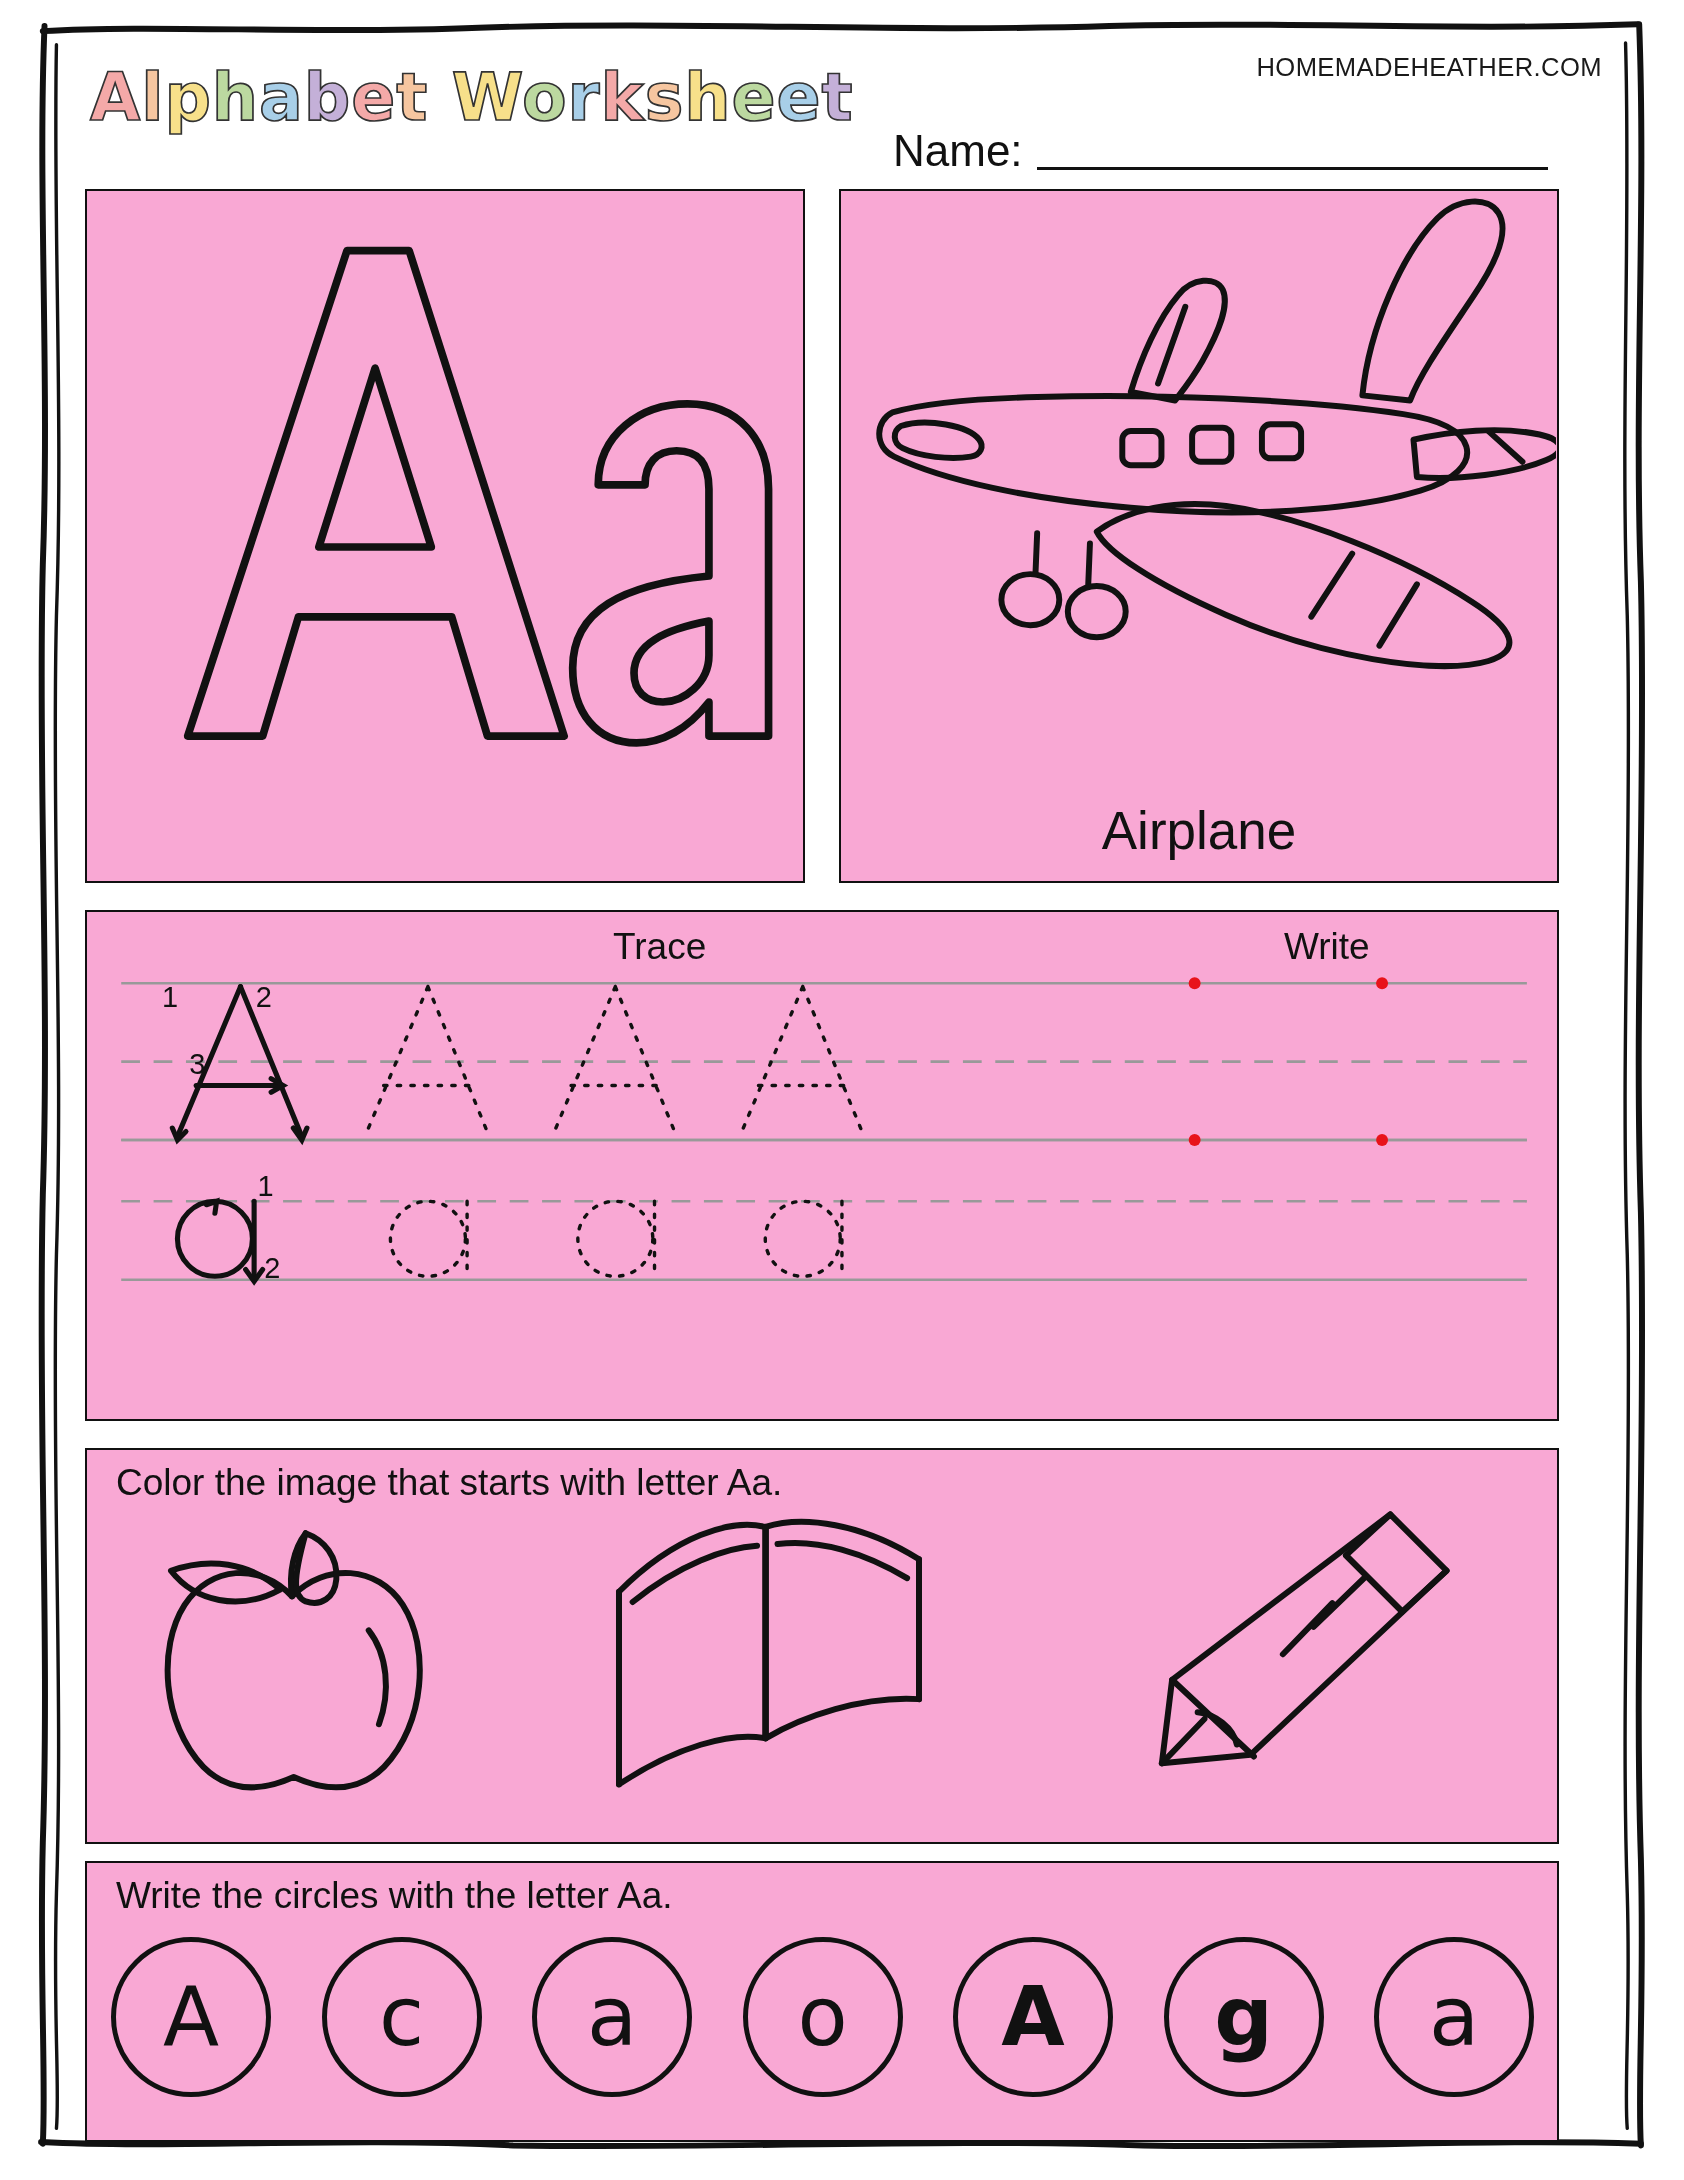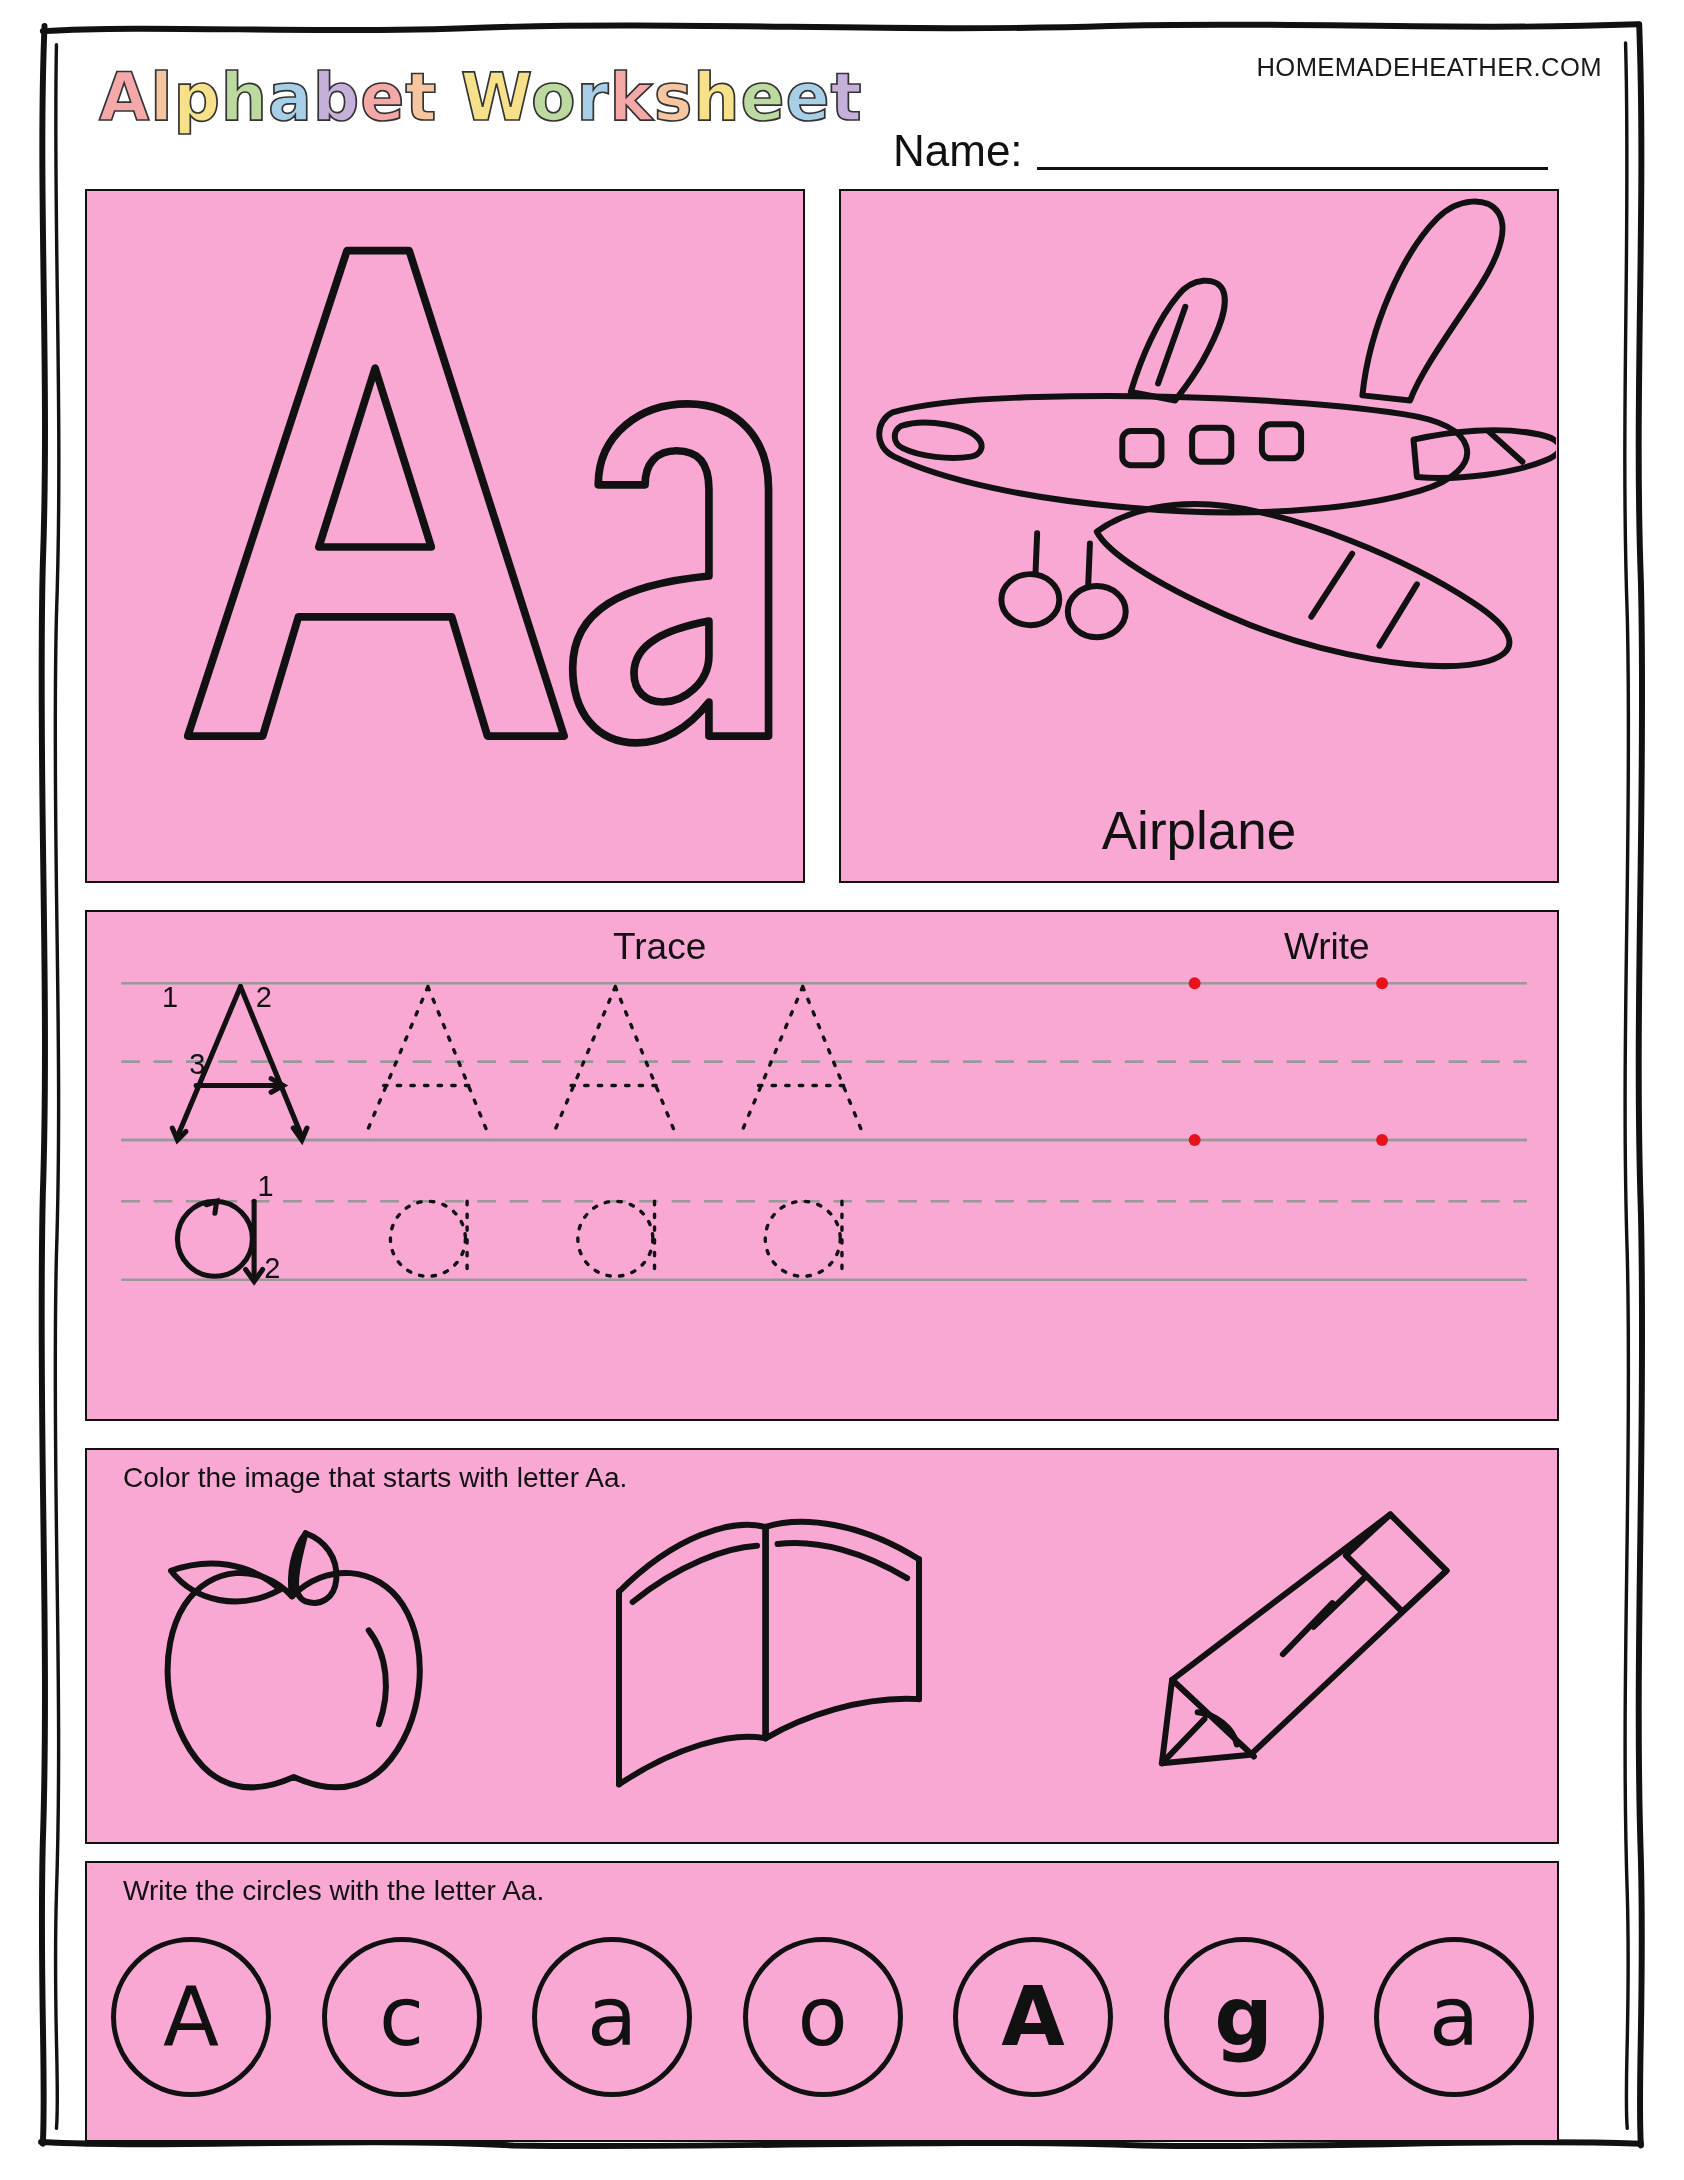--- a/index.html
+++ b/index.html
@@ -28,21 +28,21 @@
     left: 36px;
     top: 19px;
     width: 1610px;
     height: 2130px;
     pointer-events: none;
   }
 
   
   .title-wrap {
     position: absolute;
-    left: 99px;
+    left: 90px;
     top: 60px;
     white-space: nowrap;
     text-align: center;
   }
   .title-wrap span {
     font-family: "DejaVu Sans", sans-serif;
     font-size: 65px;
     font-weight: bold;
     letter-spacing: 0.9px;
     -webkit-text-stroke: 1.7px #333;
@@ -95,24 +95,24 @@
     left: 0; right: 0;
     bottom: 20.4px;
     text-align: center;
     font-family: "Liberation Sans", sans-serif;
     font-size: 53px;
     color: #111;
   }
 
   .section-instruction {
     position: absolute;
-    left: 36px;
+    left: 29px;
     top: 12px;
     font-family: "Liberation Sans", sans-serif;
-    font-size: 28px;
+    font-size: 37px;
     color: #111;
   }
 
   .trace-heading, .write-heading {
     position: absolute;
     top: 13.6px;
     font-family: "Liberation Sans", sans-serif;
     font-size: 37px;
     color: #111;
   }

